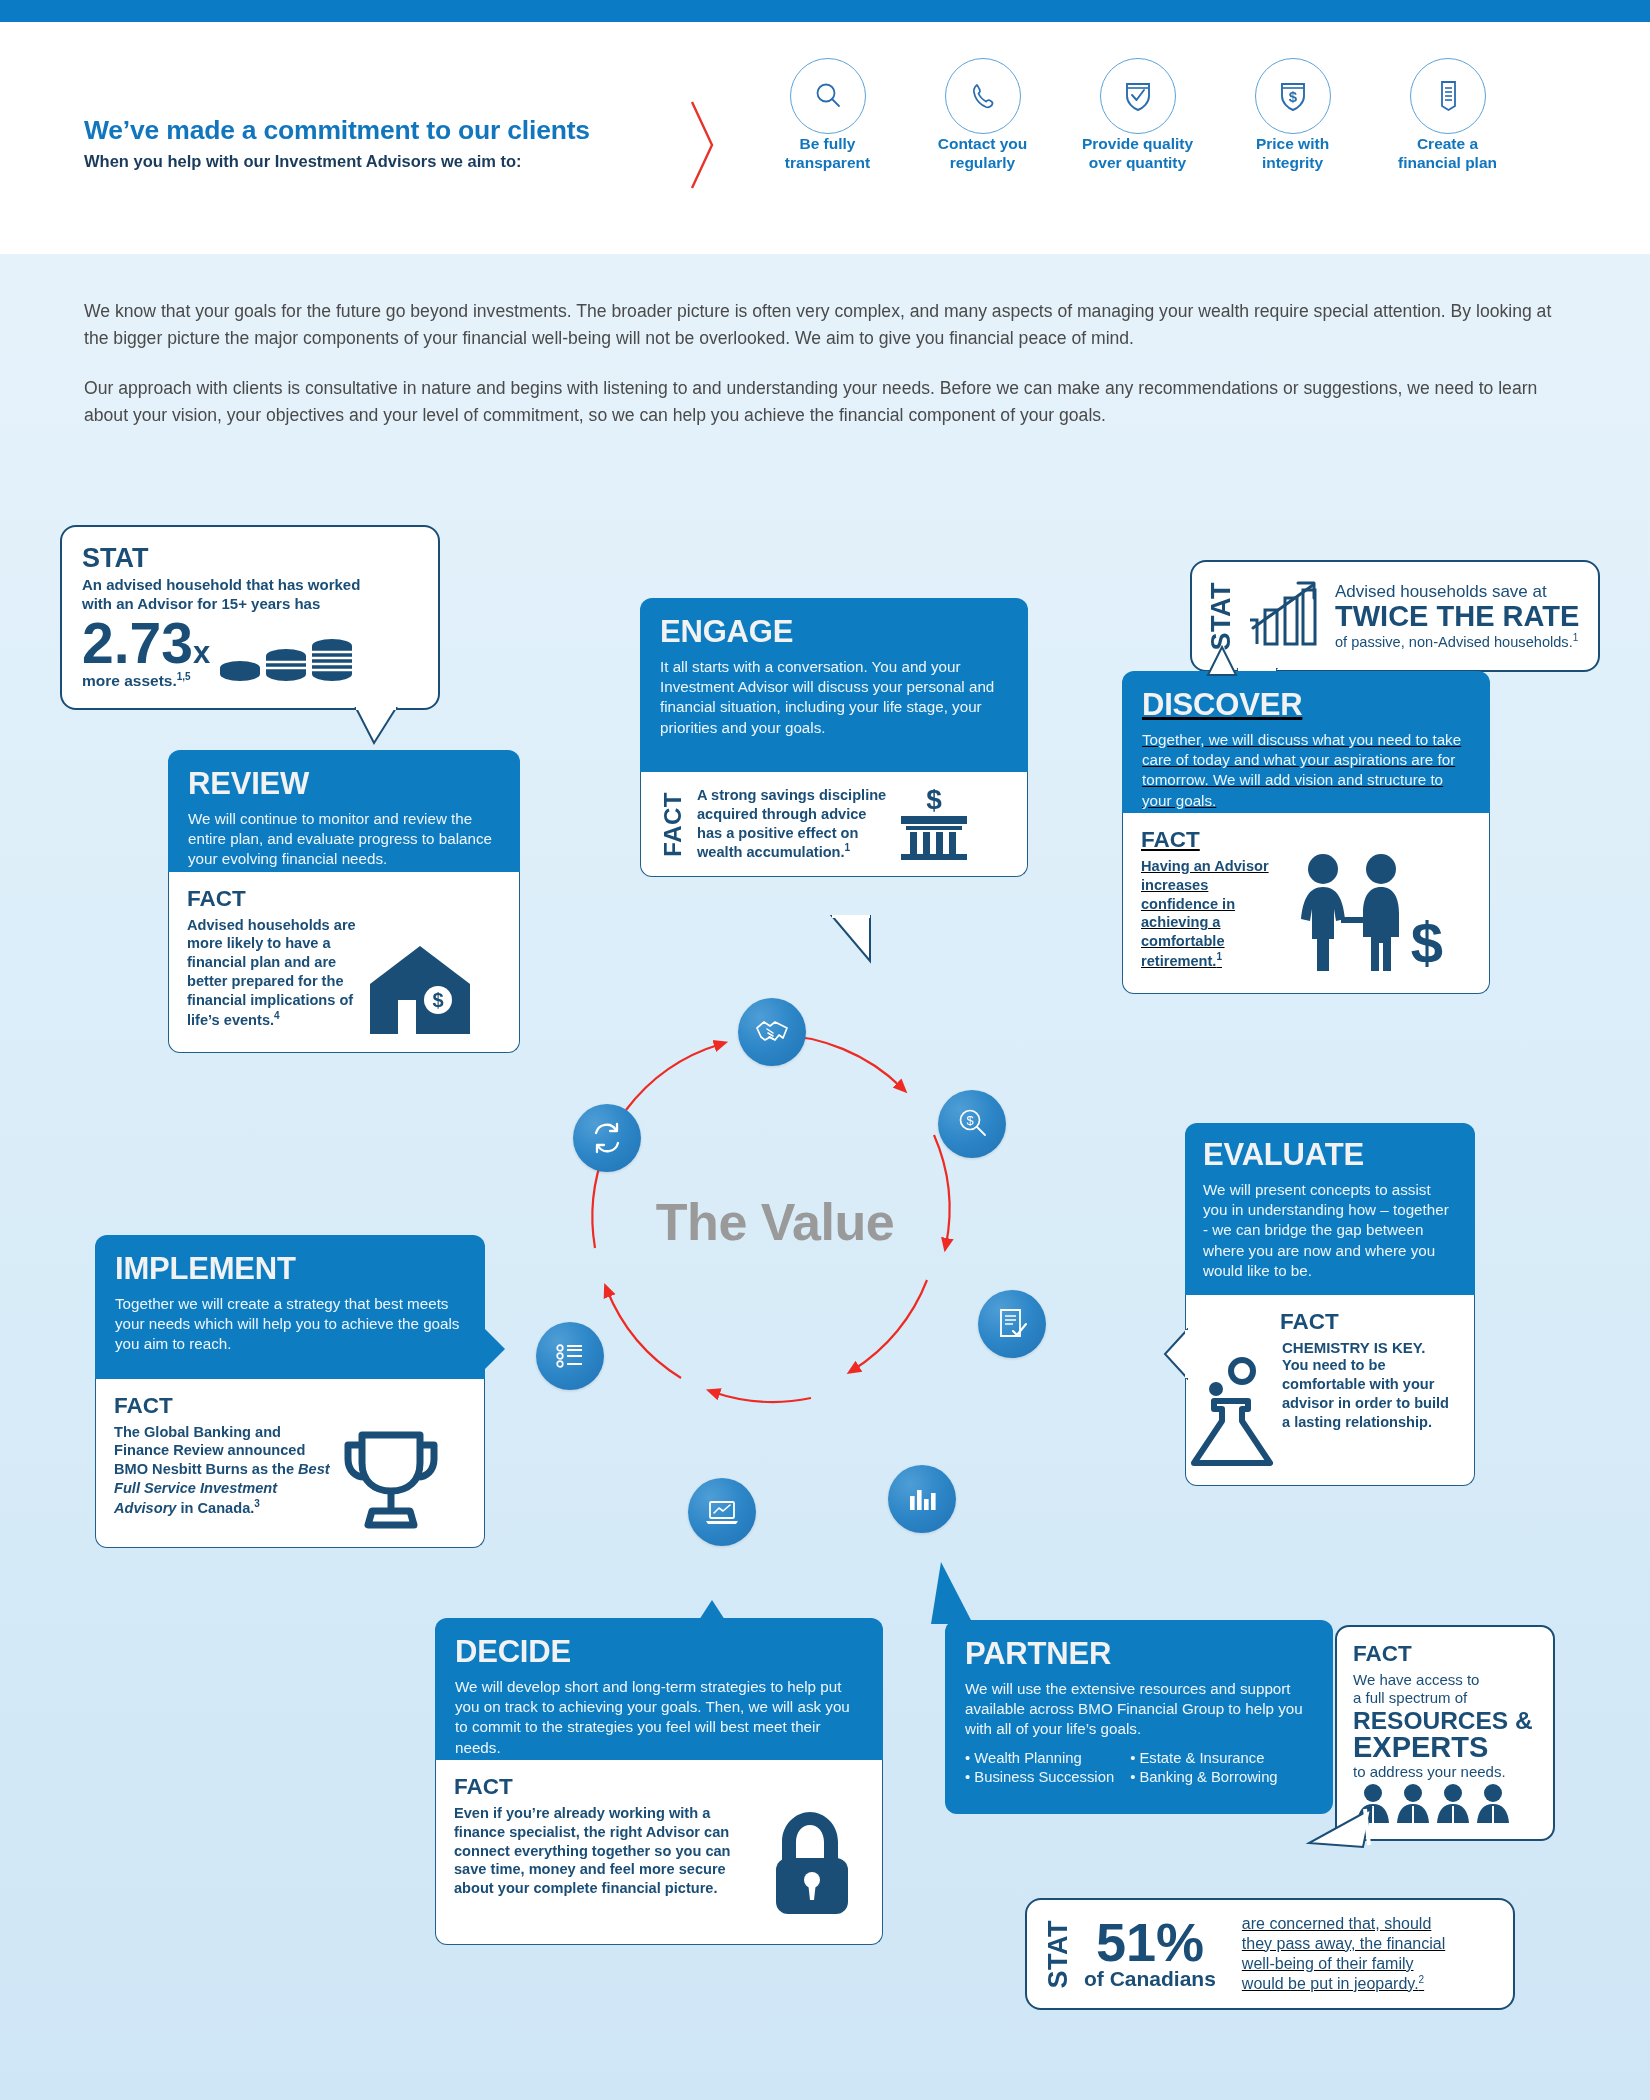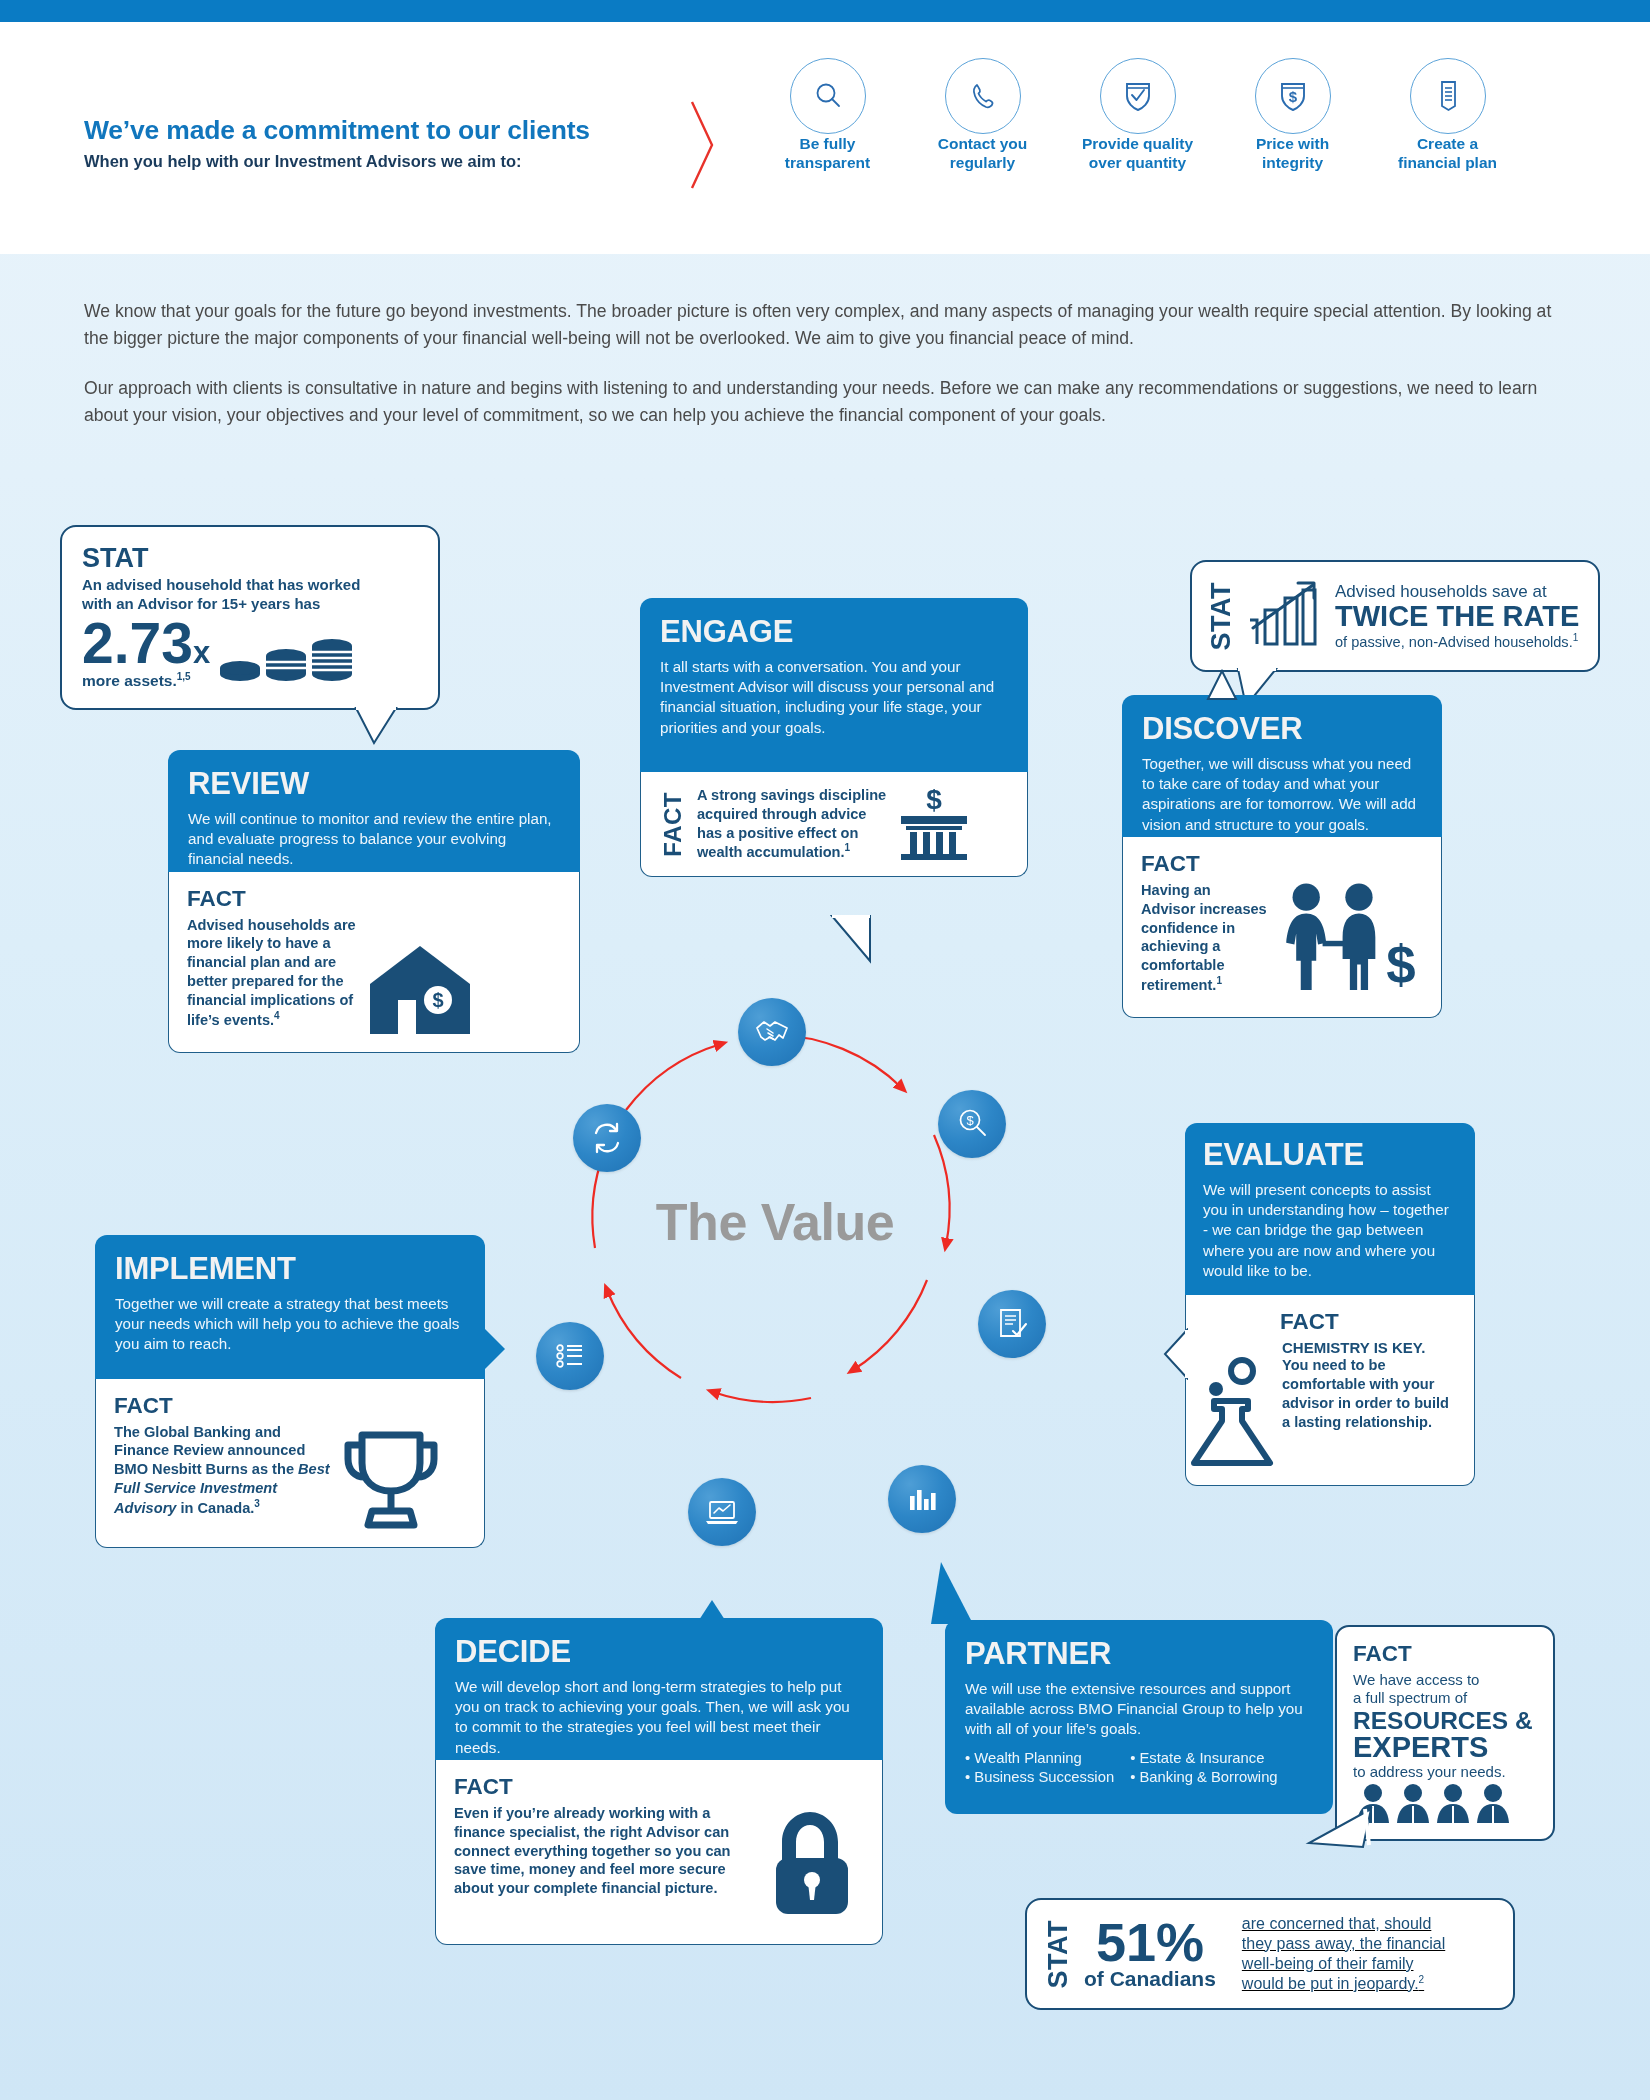--- a/index.html
+++ b/index.html
@@ -331,21 +331,21 @@
           </g>
         </svg>
       </div>
     </div>
     <svg style="position:absolute;left:290px;top:180px;" width="50" height="40" viewBox="0 0 50 40">
       <path d="M4 1 L44 1 L22 36 Z" fill="#ffffff" stroke="#1a4e77" stroke-width="2"></path>
       <line x1="4" y1="1" x2="44" y2="1" stroke="#ffffff" stroke-width="4"></line>
     </svg>
   </div>
 
-  <div class="card" style="left:168px; top:750px; width:412px;">
+  <div class="card" style="left:168px; top:750px; width:352px;">
     <div class="blue-head" style="border-radius:12px 12px 0 0;">
       <h3>REVIEW</h3>
       <p>We will continue to monitor and review the entire plan, and evaluate progress to balance your evolving financial needs.</p>
     </div>
     <div class="white-body" style="border-radius:0 0 12px 12px;min-height:180px;">
       <div class="fact-title">FACT</div>
       <div style="display:flex;">
         <div class="fact-text" style="width:175px;">
           <span>Advised households are more likely to have a financial plan and are better prepared for the financial implications of life’s events.</span><sup style="font-size:10px">4</sup>
         </div>
@@ -408,21 +408,21 @@
           <span>of passive, non-Advised households.</span><sup style="font-size:10px">1</sup>
         </div>
       </div>
     </div>
     <svg style="position:absolute;left:40px;top:106px;" width="48" height="42" viewBox="0 0 48 42">
       <path d="M6 1 L44 1 L14 38 Z" fill="#ffffff" stroke="#1a4e77" stroke-width="2"></path>
       <line x1="6" y1="1" x2="44" y2="1" stroke="#ffffff" stroke-width="4"></line>
     </svg>
   </div>
 
-  <div class="card" style="left:1122px; top:695px; width:320px;">
+  <div class="card" style="left:1122px; top:671px; width:368px;text-decoration:underline;">
     <div class="blue-head" style="border-radius:12px 12px 0 0;">
       <h3>DISCOVER</h3>
       <p>Together, we will discuss what you need to take care of today and what your aspirations are for tomorrow. We will add vision and structure to your goals.</p>
     </div>
     <div class="white-body" style="border-radius:0 0 12px 12px;min-height:180px;">
       <div class="fact-title">FACT</div>
       <div style="display:flex;">
         <div class="fact-text" style="width:140px;">
           <span>Having an Advisor increases confidence in achieving a comfortable retirement.</span><sup style="font-size:10px">1</sup>
         </div>

